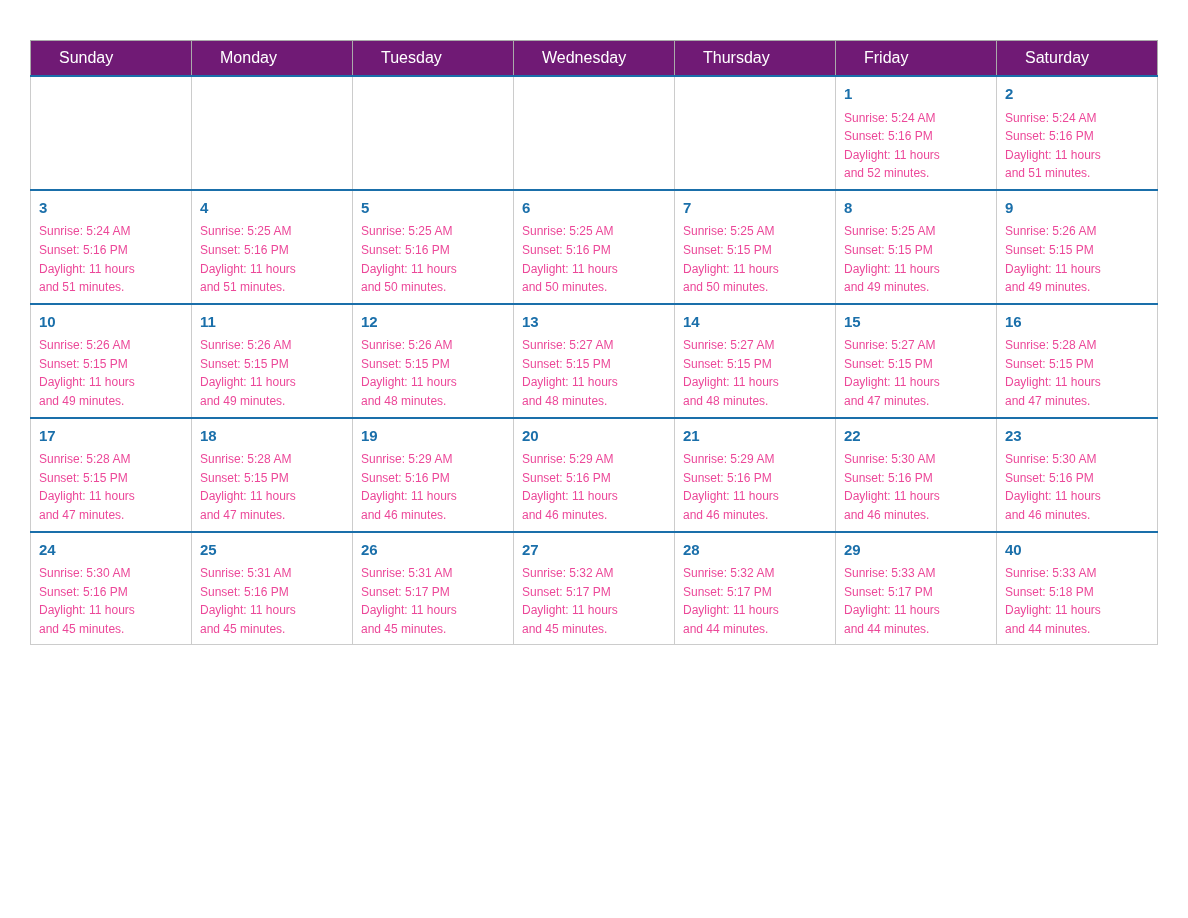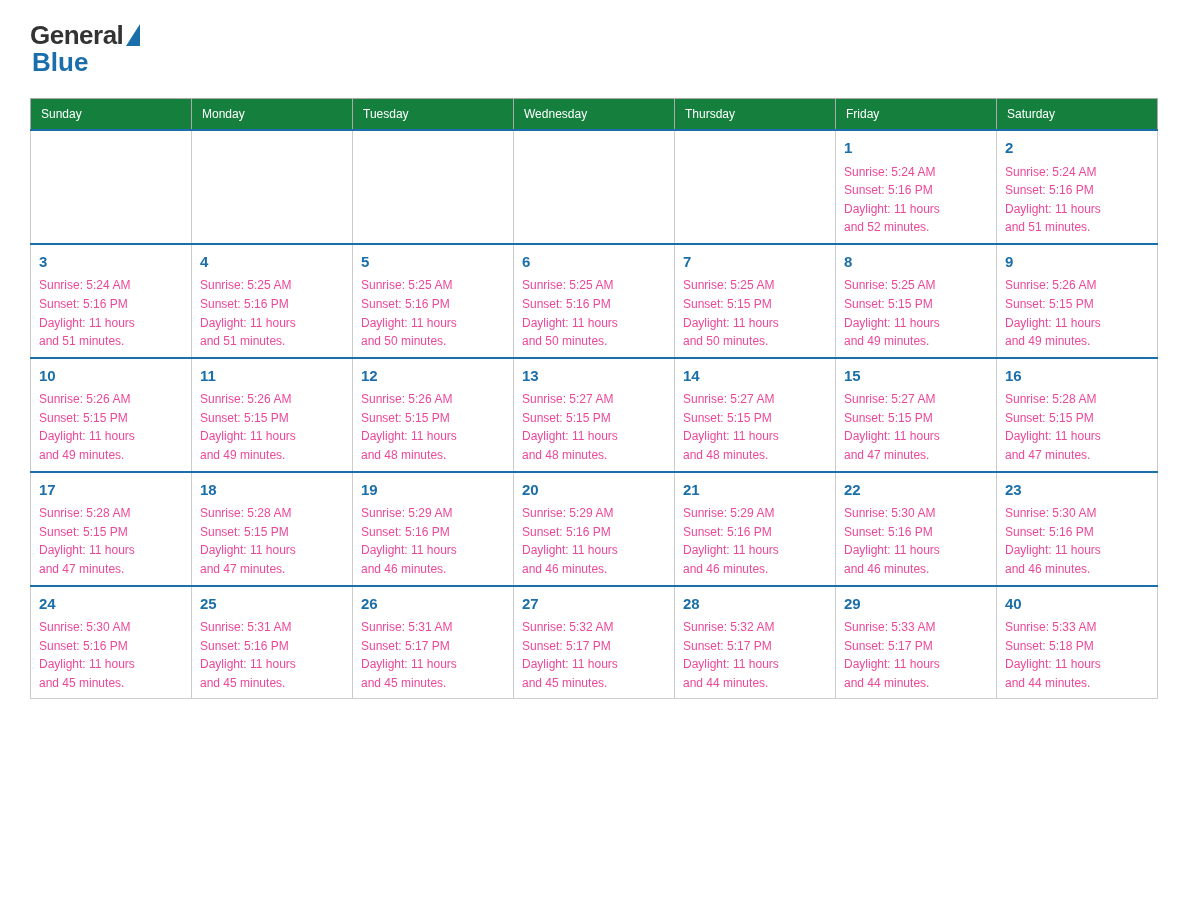--- a/index.html
+++ b/index.html
@@ -60,25 +60,25 @@
       font-size: 22px;
       color: #555;
       margin-top: 4px;
     }
     .calendar {
       width: 100%;
       border-collapse: collapse;
       border: 1px solid #aaa;
     }
     .calendar th {
-      background-color: #15803d;
+      background-color: #701a75;
       color: #fff;
-      font-size: 12px;
+      font-size: 16px;
       font-weight: normal;
-      padding: 8px 10px;
+      padding: 8px 28px;
       text-align: left;
       border: 1px solid #aaa;
     }
     .calendar td {
       vertical-align: top;
       padding: 6px 8px;
       border: 1px solid #ccc;
       width: 14.28%;
       min-height: 100px;
       font-size: 12.5px;
@@ -101,27 +101,20 @@
       background: #fff;
     }
     tr.week-row td {
       border-top: 2px solid #1a6faa;
     }
   </style>
 </head>
 <body>
 
 <div class="header">
-  <div class="logo">
-    <div class="logo-top">
-      <span class="logo-general">General</span>
-      <div class="logo-triangle"></div>
-    </div>
-    <span class="logo-subtitle">Blue</span>
-  </div>
 </div>
 
 <table class="calendar">
   <thead>
     <tr>
     <th>Sunday</th>
         <th>Monday</th>
         <th>Tuesday</th>
         <th>Wednesday</th>
         <th>Thursday</th>

